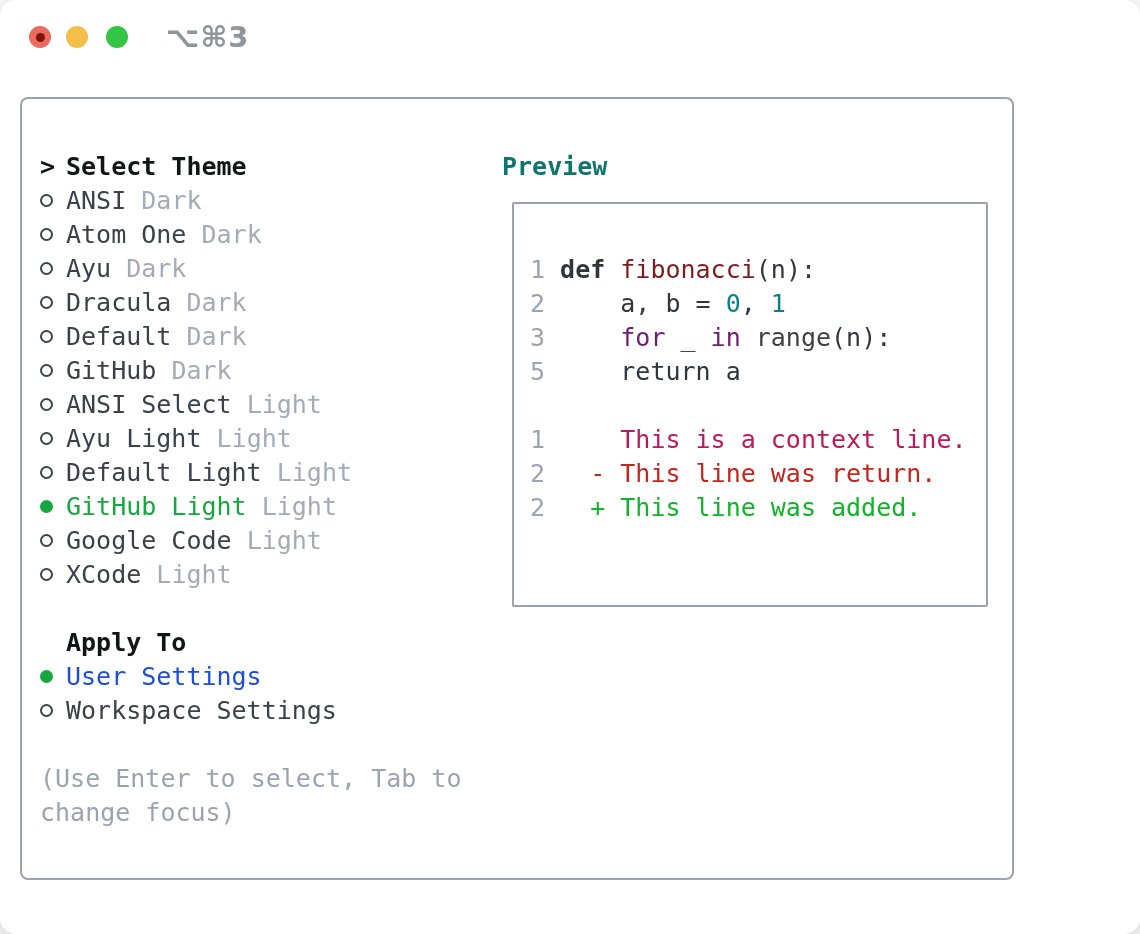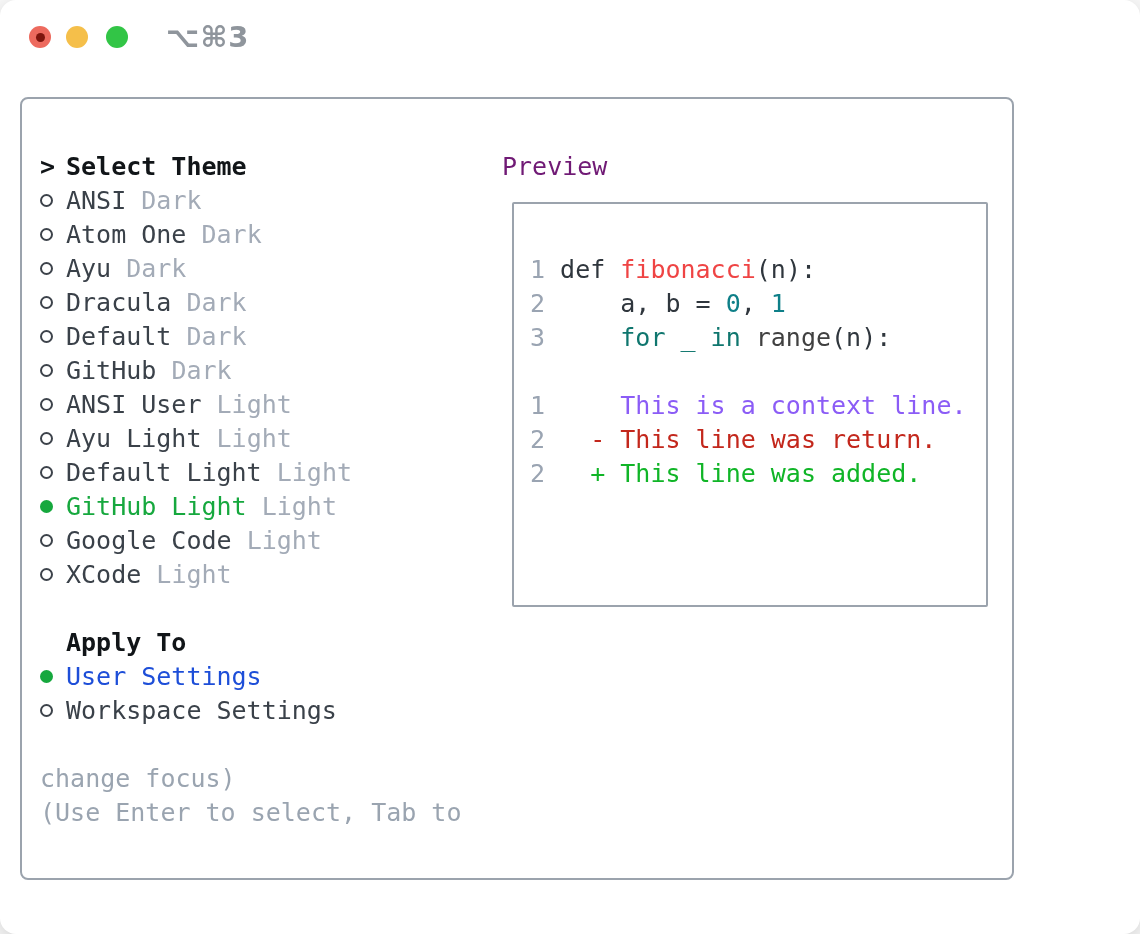--- a/index.html
+++ b/index.html
@@ -45,21 +45,21 @@
     position:absolute; left:0; top:10px; width:13px; height:13px;
     border:2.5px solid #3d434b; border-radius:50%; background:transparent;
   }
   .iname { color:#3a4149; }
   .variant { color:#a3abb7; }
   .hint .row { color:#9aa4b0; }
 
   
   .preview-title {
     position:absolute; left:480px; top:51px; height:34px; line-height:34px;
-    font-size:25px; font-weight:normal; color:#701a75;
+    font-size:25px; font-weight:bold; color:#0f766e;
   }
   .preview-box {
     position:absolute; left:490px; top:103px; width:476px; height:405px;
     border:2px solid #9ba3ad; border-radius:2px; background:#fff;
     padding:49px 0 0 16px; overflow:hidden;
   }
   .code-row { height:34px; line-height:34px; font-size:25px; white-space:pre; }
   .lineno { display:inline-block; width:2ch; }
 </style>
 </head>
@@ -81,51 +81,52 @@
     <div class="left-col">
       <div class="row"><span class="cell"><span class="caret">&gt;</span></span><span class="hdr">Select Theme</span></div>
 
       <div id="theme-list">
           <div class="row item"><span class="cell"><span class="radio"></span></span><span class="iname">ANSI</span> <span class="variant">Dark</span></div>
           <div class="row item"><span class="cell"><span class="radio"></span></span><span class="iname">Atom One</span> <span class="variant">Dark</span></div>
           <div class="row item"><span class="cell"><span class="radio"></span></span><span class="iname">Ayu</span> <span class="variant">Dark</span></div>
           <div class="row item"><span class="cell"><span class="radio"></span></span><span class="iname">Dracula</span> <span class="variant">Dark</span></div>
           <div class="row item"><span class="cell"><span class="radio"></span></span><span class="iname">Default</span> <span class="variant">Dark</span></div>
           <div class="row item"><span class="cell"><span class="radio"></span></span><span class="iname">GitHub</span> <span class="variant">Dark</span></div>
-          <div class="row item"><span class="cell"><span class="radio"></span></span><span class="iname">ANSI User</span> <span class="variant">Light</span></div>
+          <div class="row item"><span class="cell"><span class="radio"></span></span><span class="iname">ANSI Select</span> <span class="variant">Light</span></div>
           <div class="row item"><span class="cell"><span class="radio"></span></span><span class="iname">Ayu Light</span> <span class="variant">Light</span></div>
           <div class="row item"><span class="cell"><span class="radio"></span></span><span class="iname">Default Light</span> <span class="variant">Light</span></div>
           <div class="row item"><span class="cell"><span class="radio" style="background: rgb(22, 168, 62); border-color: rgb(22, 168, 62);"></span></span><span class="iname" style="color: rgb(22, 168, 62);">GitHub Light</span> <span class="variant">Light</span></div>
           <div class="row item"><span class="cell"><span class="radio"></span></span><span class="iname">Google Code</span> <span class="variant">Light</span></div>
           <div class="row item"><span class="cell"><span class="radio"></span></span><span class="iname">XCode</span> <span class="variant">Light</span></div>
         </div>
 
       <div class="row blank"></div>
 
       <div class="row"><span class="cell"></span><span class="hdr">Apply To</span></div>
 
       <div id="apply-list">
           <div class="row item"><span class="cell"><span class="radio" style="background: rgb(22, 168, 62); border-color: rgb(22, 168, 62);"></span></span><span class="iname" style="color: #1d4ed8;">User Settings</span></div>
           <div class="row item"><span class="cell"><span class="radio"></span></span><span class="iname">Workspace Settings</span></div>
         </div>
 
       <div class="row blank"></div>
 
       <div class="hint">
+        <div class="row">(Use Enter to select, Tab to</div>
         <div class="row">change focus)</div>
-        <div class="row">(Use Enter to select, Tab to</div>
       </div>
     </div>
 
     <div class="preview-title">Preview</div>
 
     <div class="preview-box" id="preview-box">
-        <div class="code-row"><span class="lineno" style="color: rgb(154, 164, 178);">1</span><span style="color: rgb(47, 54, 61);">def </span><span style="color: #ef4444;">fibonacci</span><span style="color: rgb(47, 54, 61);">(n):</span></div>
+        <div class="code-row"><span class="lineno" style="color: rgb(154, 164, 178);">1</span><span style="color: rgb(47, 54, 61); font-weight: bold;">def </span><span style="color: #7f1d1d;">fibonacci</span><span style="color: rgb(47, 54, 61);">(n):</span></div>
         <div class="code-row"><span class="lineno" style="color: rgb(154, 164, 178);">2</span><span style="color: rgb(47, 54, 61);">    a, b = </span><span style="color: rgb(14, 127, 136);">0</span><span style="color: rgb(47, 54, 61);">, </span><span style="color: rgb(14, 127, 136);">1</span></div>
-        <div class="code-row"><span class="lineno" style="color: rgb(154, 164, 178);">3</span><span style="color: #0f766e;">    for _ in </span><span style="color: #404040;">range</span><span style="color: rgb(47, 54, 61);">(n):</span></div>
+        <div class="code-row"><span class="lineno" style="color: rgb(154, 164, 178);">3</span><span style="color: #701a75;">    for _ in </span><span style="color: #404040;">range</span><span style="color: rgb(47, 54, 61);">(n):</span></div>
+        <div class="code-row"><span class="lineno" style="color: rgb(154, 164, 178);">5</span><span style="color: rgb(47, 54, 61);">    return a</span></div>
         <div class="code-row"></div>
-        <div class="code-row"><span class="lineno" style="color: rgb(154, 164, 178);">1</span><span style="color: #8b5cf6;">    This is a context line.</span></div>
+        <div class="code-row"><span class="lineno" style="color: rgb(154, 164, 178);">1</span><span style="color: #be185d;">    This is a context line.</span></div>
         <div class="code-row"><span class="lineno" style="color: rgb(154, 164, 178);">2</span><span style="color: rgb(195, 39, 28);">  - This line was return.</span></div>
         <div class="code-row"><span class="lineno" style="color: rgb(154, 164, 178);">2</span><span style="color: rgb(16, 181, 39);">  + This line was added.</span></div>
       </div>
 
   </div>
 </div>
 
 </body></html>

